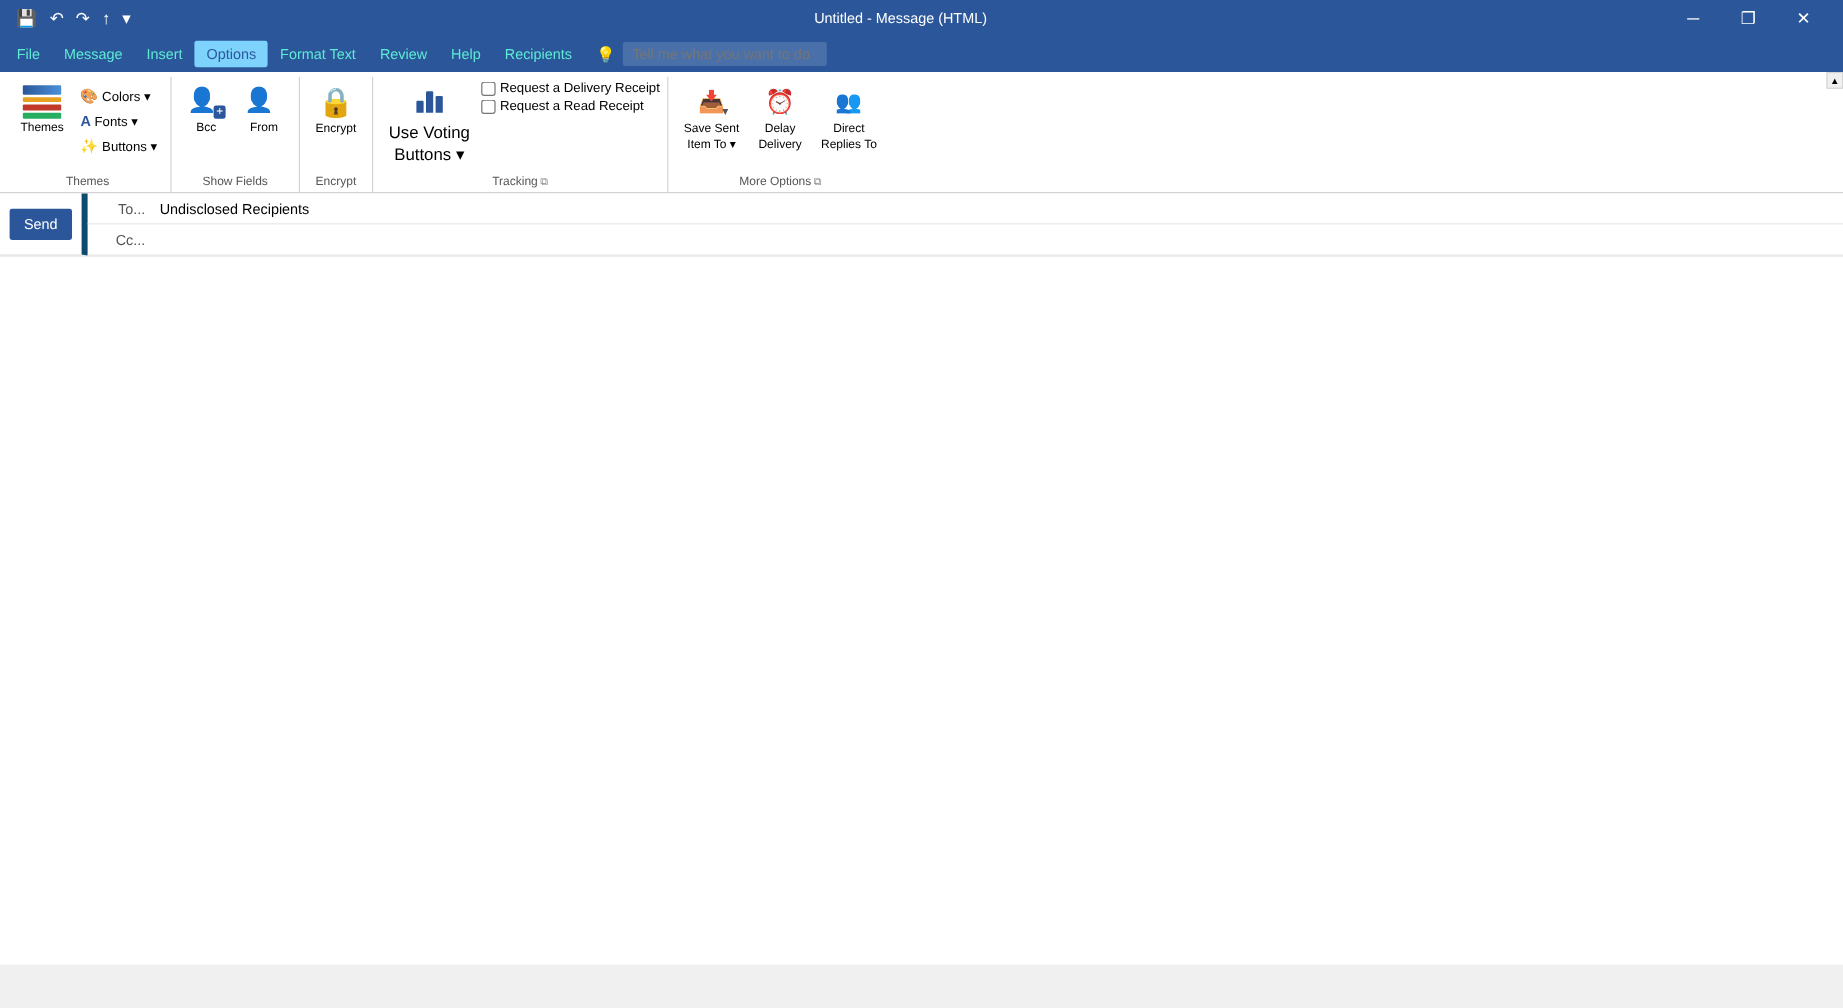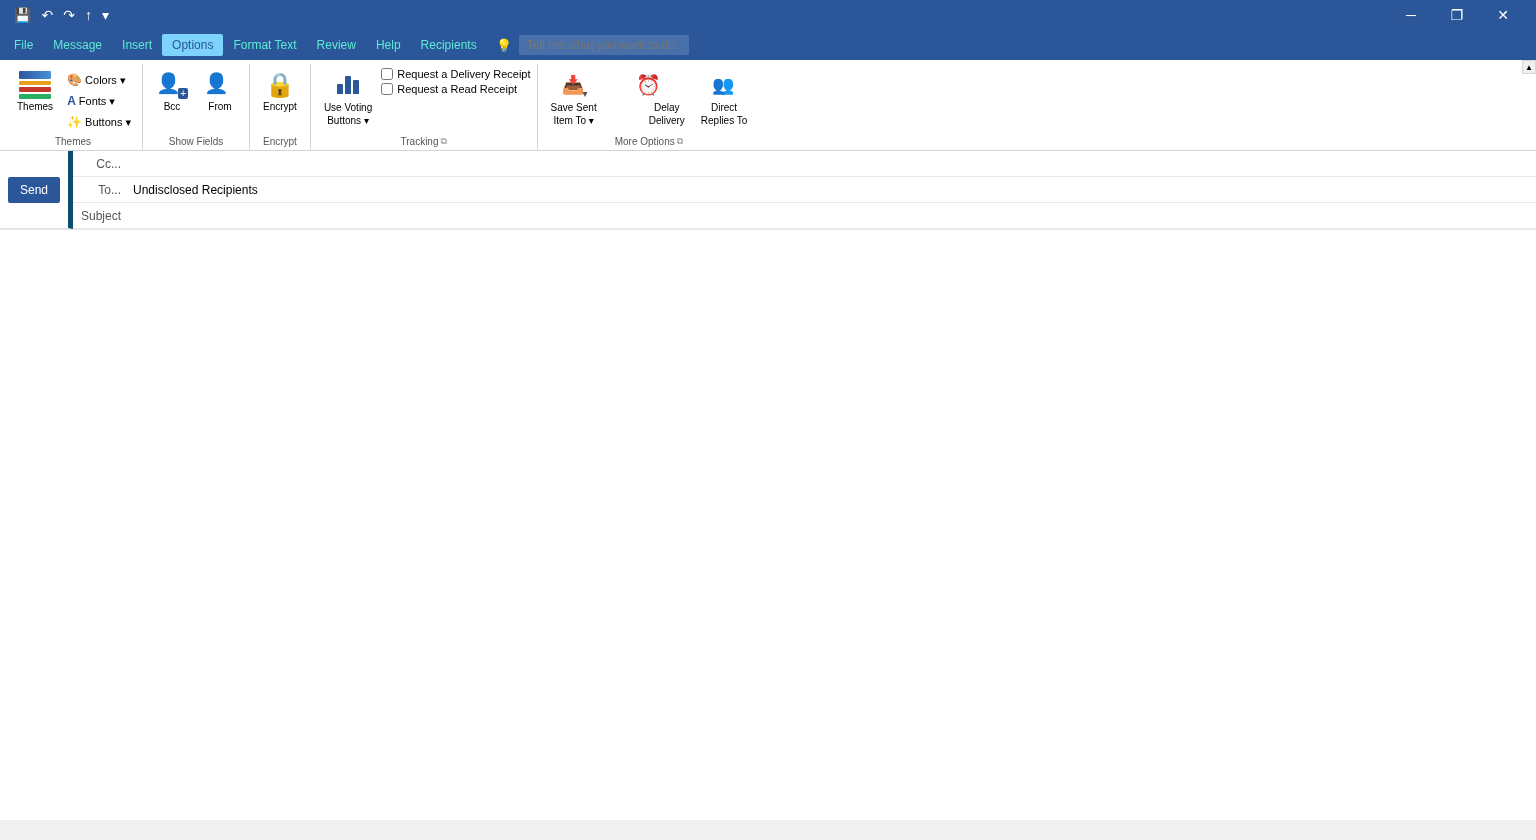--- a/index.html
+++ b/index.html
@@ -225,20 +225,21 @@
 <div class="title-bar">
   <div class="title-bar-left">
     <div class="quick-access">
       <button class="qa-btn">💾</button>
       <button class="qa-btn">↶</button>
       <button class="qa-btn">↷</button>
       <button class="qa-btn">↑</button>
       <button class="qa-btn">▾</button>
     </div>
   </div>
+  <div class="title-bar-title">Untitled - Message (HTML)</div>
   <div class="title-bar-controls">
     <button class="title-bar-btn">─</button>
     <button class="title-bar-btn">❐</button>
     <button class="title-bar-btn close">✕</button>
   </div>
 </div>
 
 <div class="menu-bar">
   <div class="menu-item">File</div>
   <div class="menu-item">Message</div>
@@ -326,21 +327,21 @@
     <div class="ribbon-group">
       <div class="ribbon-group-content">
         <div class="ribbon-btn-large">
           <div style="width:32px; height:28px; display:flex; flex-direction:column; justify-content:center; align-items:center;">
             <div style="display:flex; gap:2px; align-items:flex-end;">
               <div style="width:6px; height:10px; background:#2b579a; border-radius:1px 1px 0 0;"></div>
               <div style="width:6px; height:18px; background:#2b579a; border-radius:1px 1px 0 0;"></div>
               <div style="width:6px; height:14px; background:#2b579a; border-radius:1px 1px 0 0;"></div>
             </div>
           </div>
-          <div style="text-align:center; font-size:10px; line-height:1.3;">Use Voting<br>Buttons ▾</div>
+          <div style="text-align:center; font-size:14px; line-height:1.3;">Use Voting<br>Buttons ▾</div>
         </div>
         <div class="tracking-col">
           <div class="checkbox-row">
             <input type="checkbox" style="">
             <span>Request a Delivery Receipt</span>
           </div>
           <div class="checkbox-row">
             <input type="checkbox" style="">
             <span>Request a Read Receipt</span>
           </div>
@@ -360,21 +361,21 @@
             <span style="font-size:18px; color:#2b579a;">📥</span>
             <span style="font-size:10px; position:absolute; bottom:0; right:2px; color:#555;">▾</span>
           </div>
           <div style="text-align:center; font-size:10px; line-height:1.3;">Save Sent<br>Item To ▾</div>
         </div>
 
         <div class="ribbon-btn-large">
           <div style="width:32px; height:28px; display:flex; align-items:center; justify-content:center;">
             <span style="font-size:20px; color:#2b579a;">⏰</span>
           </div>
-          <div style="text-align:center; font-size:10px; line-height:1.3;margin-left:36px;">Delay<br>Delivery</div>
+          <div style="text-align:center; font-size:10px; line-height:1.3;">Delay<br>Delivery</div>
         </div>
 
         <div class="ribbon-btn-large">
           <div style="width:32px; height:28px; display:flex; align-items:center; justify-content:center;">
             <span style="font-size:18px; color:#7030a0;">👥</span>
           </div>
           <div style="text-align:center; font-size:10px; line-height:1.3;">Direct<br>Replies To</div>
         </div>
       </div>
       <div class="ribbon-group-label">
@@ -389,30 +390,26 @@
 </div>
 
 <div style="display:flex; flex-direction:row; background:white;">
 
   <div style="display:flex; flex-direction:column; align-items:center; justify-content:center; padding: 6px 8px; border-right:5px solid #0c4a6e; border-bottom: 1px solid #e0e0e0;">
     <button class="send-btn">Send</button>
   </div>
 
   <div style="flex:1;">
     <div class="email-field-row">
+      <span class="email-field-label">To...</span>
+      <input type="text" class="email-field-input" value="Undisclosed Recipients" style="">
+    </div>
+    <div class="email-field-row">
       <span class="email-field-label">Cc...</span>
       <input type="text" class="email-field-input" value="" style="">
     </div>
-    <div class="email-field-row">
-      <span class="email-field-label">To...</span>
-      <input type="text" class="email-field-input" value="Undisclosed Recipients" style="">
-    </div>
-    <div class="email-field-row">
-      <span class="email-field-label">Subject</span>
-      <input type="text" class="email-field-input" value="" style="">
-    </div>
   </div>
 </div>
 
 <div style="background:white; min-height:590px; border-top: 1px solid #e8e8e8;">
   <div contenteditable="true" style="min-height: 590px; padding: 10px 56px; outline: none; font-size: 12px; font-family: &quot;Segoe UI&quot;, Arial, sans-serif;">
   </div>
 </div>
 
 </body></html>

